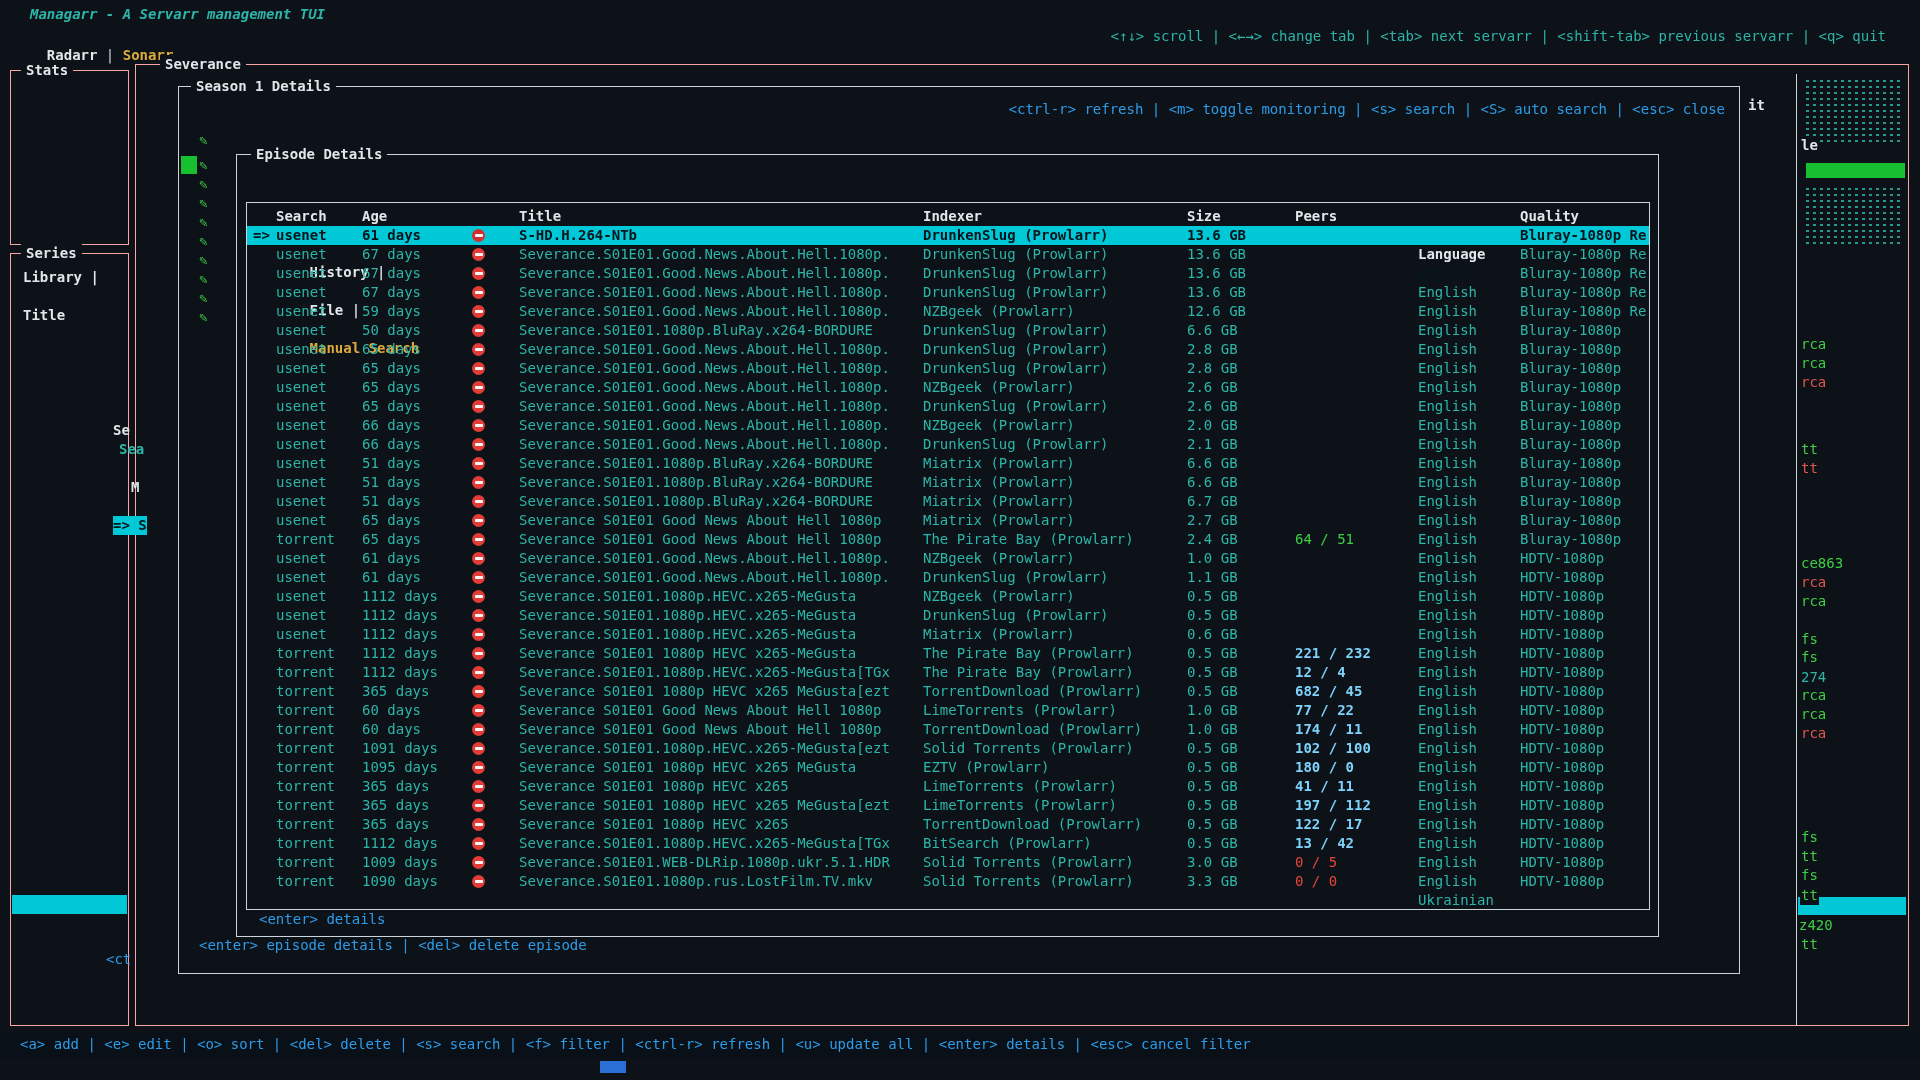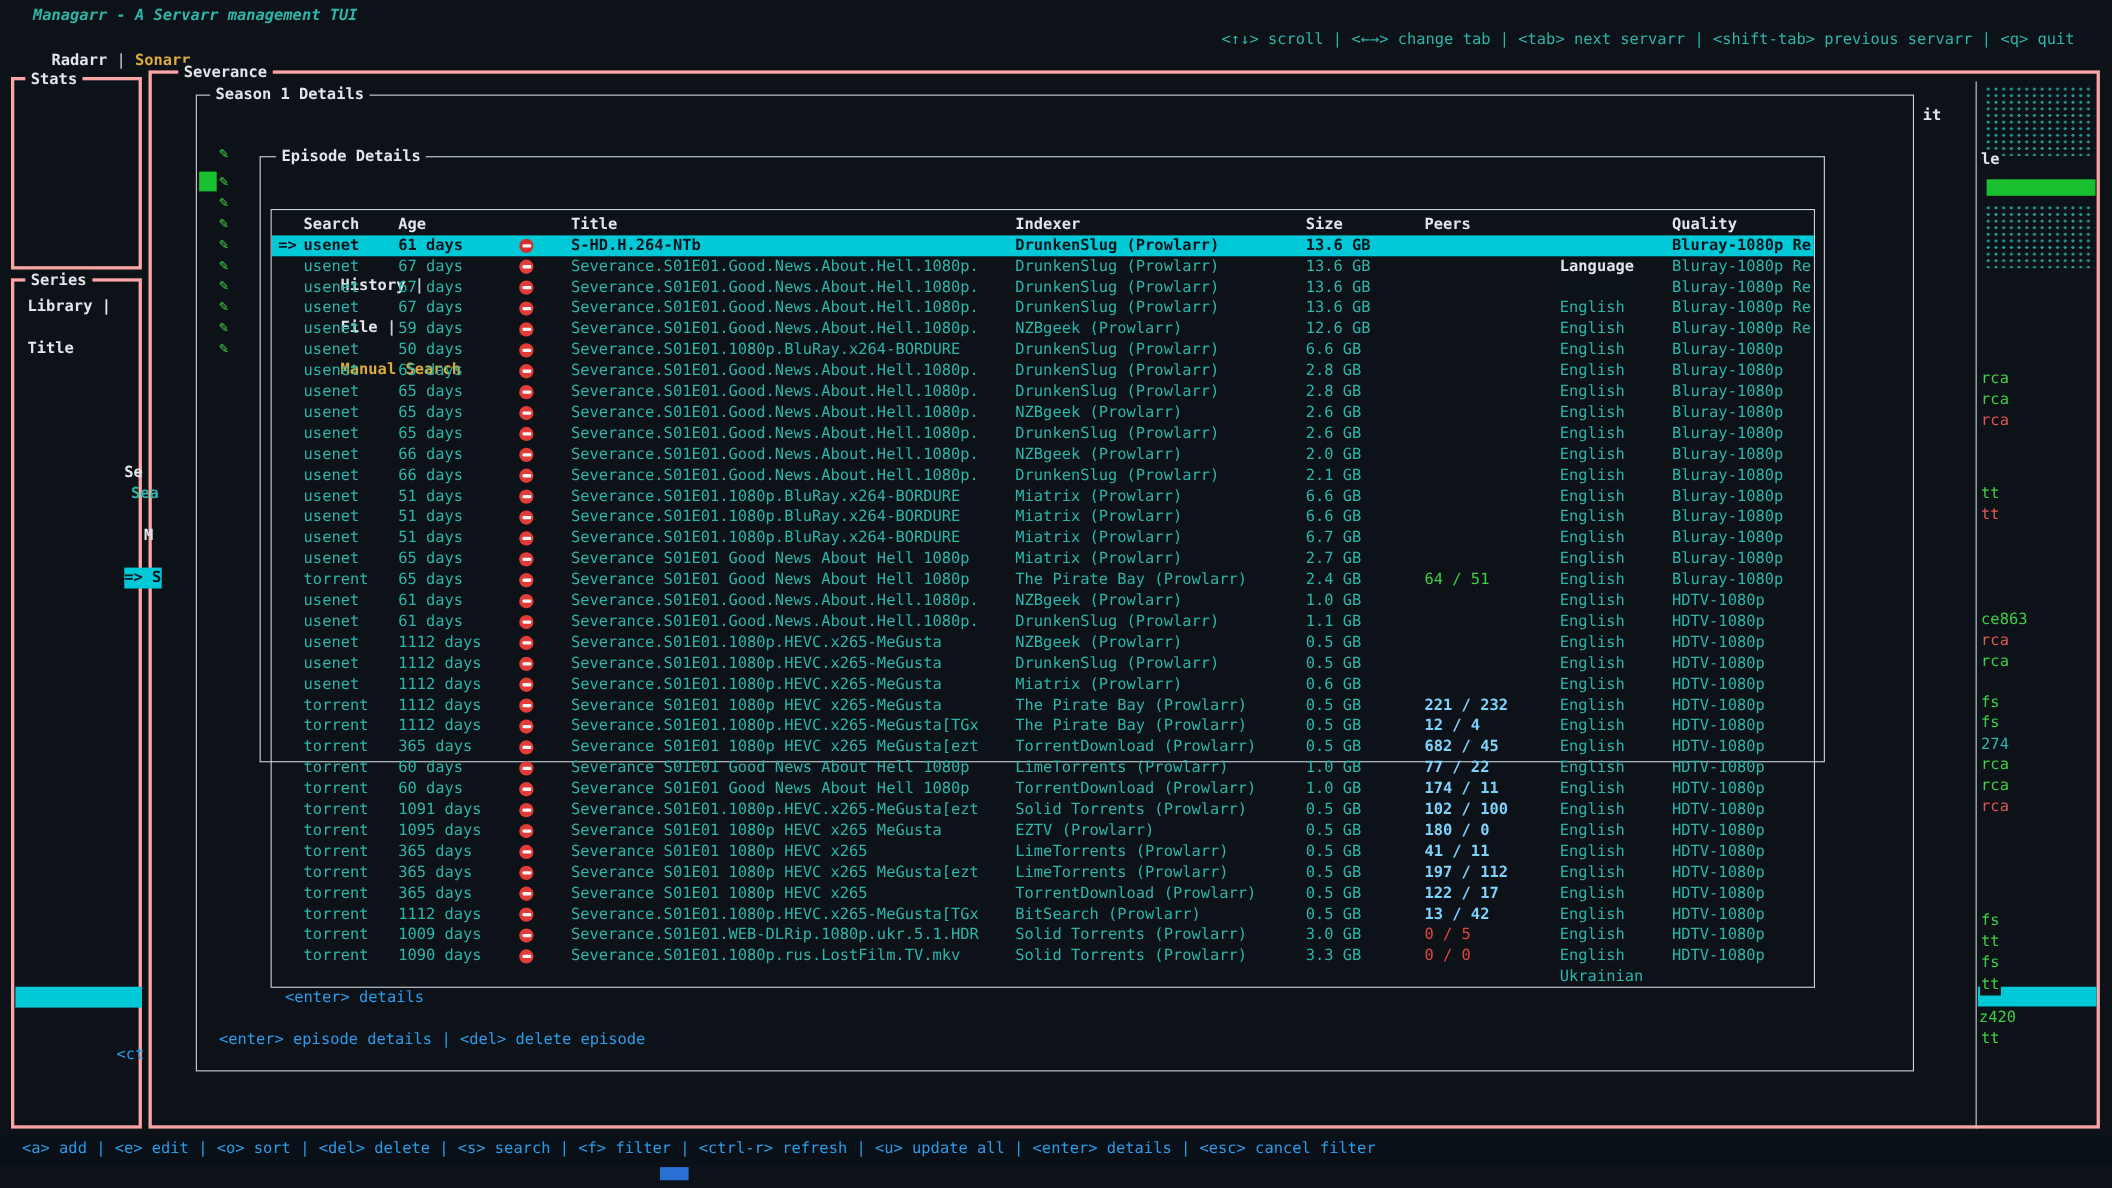--- a/index.html
+++ b/index.html
@@ -10,21 +10,21 @@
   .fg-tb { color:#2cb5a8; font-weight:bold; }
   .fg-w { color:#cdd3da; }
   .fg-wb { color:#e2e6ea; font-weight:bold; }
   .fg-y { color:#dcab3c; font-weight:bold; }
   .fg-r { color:#e25550; }
   .fg-g { color:#3ecf44; }
   .fg-b { color:#2d9ce8; }
   .fg-sel { background:#00c8d7; color:#07141b; font-weight:bold; }
   .frag-dark { background:#0d1219; padding:0 1px; }
   .italic { font-style:italic; font-weight:bold; }
-  .panel { position:absolute; border:3px solid #fca5a5; background:#0d1219; }
+  .panel { position:absolute; border:1px solid #fca5a5; background:#0d1219; }
   .window { position:absolute; border:1px solid #cdd5dc; background:#0d1219; }
   .ptitle { position:absolute; top:-10px; left:10px; background:#0d1219; padding:0 5px; color:#e2e6ea; font-weight:bold; white-space:pre; z-index:2; }
   .series-item { height:19px; padding-left:12px; white-space:pre; overflow:hidden; color:#2cb5a8; }
   .series-item.t { color:#2cb5a8; }
   .series-item.r { color:#e25550; }
   .series-item.y { color:#dcab3c; font-weight:bold; }
   .series-item.g { color:#3ecf44; }
   .series-item.wb { color:#e2e6ea; font-weight:bold; }
   .series-item.sel { background:#00c8d7; color:#07141b; font-weight:bold; padding-left:2px; }
   .stat-line { height:19px; padding-left:6px; color:#e2e6ea; font-weight:bold; white-space:pre; overflow:hidden; }
@@ -298,20 +298,21 @@
   <div class="ptitle" style="left:12px">Season 1 Details</div>
   <div class="tabrow" style="left:22px;top:13px">
     
   
       <span><span class="fg-y">Episodes</span><span class="sep"> | </span></span>
     
       <span><span class="fg-wb">History</span><span class="sep"> | </span></span>
     
       <span><span class="fg-wb">Manual Search</span><span class="sep"></span></span>
     </div>
+  <div class="hintline" style="right:14px;top:13px">&lt;ctrl-r&gt; refresh | &lt;m&gt; toggle monitoring | &lt;s&gt; search | &lt;S&gt; auto search | &lt;esc&gt; close</div>
   <div class="greenbar" style="left:2px;top:69px;width:16px;height:18px"></div>
   <div>
 
       <div class="icon-pen" style="top: 44px;">✎</div>
 
       <div class="icon-pen" style="top: 69px;">✎</div>
 
       <div class="icon-pen" style="top: 88px;">✎</div>
 
       <div class="icon-pen" style="top: 107px;">✎</div>
@@ -324,21 +325,21 @@
 
       <div class="icon-pen" style="top: 183px;">✎</div>
 
       <div class="icon-pen" style="top: 202px;">✎</div>
 
       <div class="icon-pen" style="top: 221px;">✎</div>
     </div>
   <div class="hintline" style="left:20px;top:849px">&lt;enter&gt; episode details | &lt;del&gt; delete episode</div>
 </div>
 
-<div class="window" style="left:236px;top:142px;width:1423px;height:551px">
+<div class="window" style="left:236px;top:154px;width:1423px;height:783px">
   <div class="ptitle" style="left:14px">Episode Details</div>
   <div class="tabrow" style="left:22px;top:13px">
     
   
       <span><span class="fg-wb">Details</span><span class="sep"> | </span></span>
     
       <span><span class="fg-wb">History</span><span class="sep"> | </span></span>
     
       <span><span class="fg-wb">File</span><span class="sep"> | </span></span>
     

